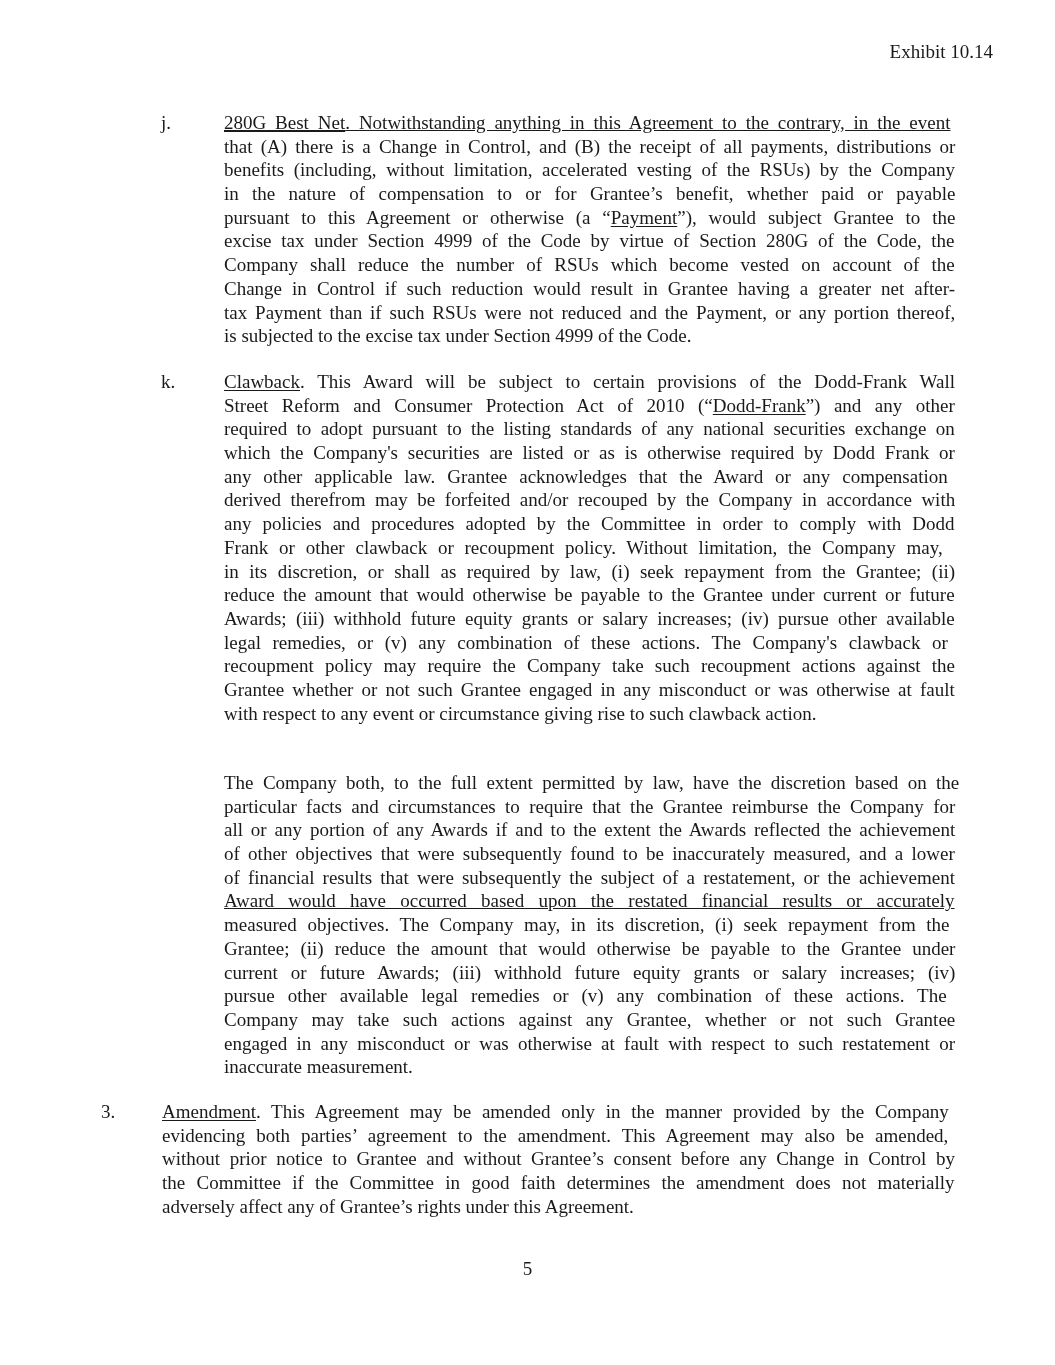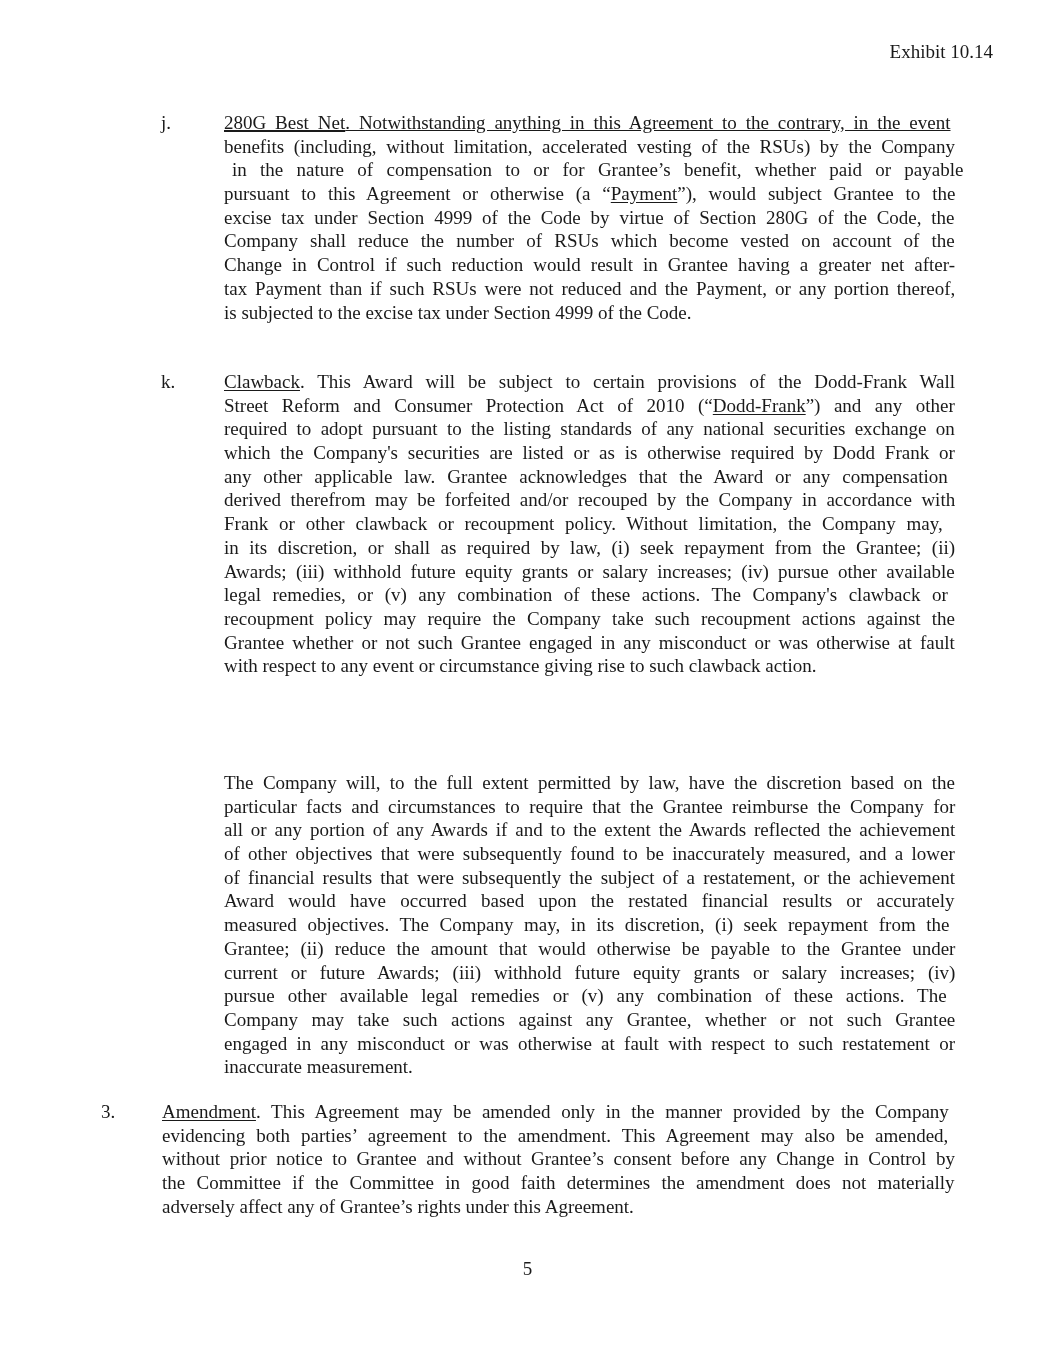--- a/index.html
+++ b/index.html
@@ -17,56 +17,59 @@
 <body>
 
 <div class="page">
 
   <div class="exhibit">Exhibit 10.14</div>
 
   <div>
     <div class="marker" style="left:161px;top:111px;">j.</div>
     <div class="block" style="left:224px;top:111px;width:731px;">
       <span class="line" style="text-align: left; text-align-last: left; display: block; width: auto; word-spacing: 4.14286px; text-decoration: underline;"><u>280G Best Net</u><span>.  Notwithstanding anything in this Agreement to the contrary, in the event</span></span>
+      <span class="line" style="text-align: left; text-align-last: left; display: block; width: auto; word-spacing: 3.4375px;">that (A) there is a Change in Control, and (B) the receipt of all payments, distributions or</span>
       <span class="line" style="text-align: left; text-align-last: left; display: block; width: auto; word-spacing: 4.81818px;">benefits (including, without limitation, accelerated vesting of the RSUs) by the Company</span>
-      <span class="line" style="text-align: left; text-align-last: left; display: block; width: auto; word-spacing: 8.53846px; margin-left: 8px;">in the nature of compensation to or for Grantee’s benefit, whether paid or payable</span>
+      <span class="line" style="text-align: left; text-align-last: left; display: block; width: auto; word-spacing: 8.53846px;">in the nature of compensation to or for Grantee’s benefit, whether paid or payable</span>
       <span class="line" style="text-align: left; text-align-last: left; display: block; width: auto; word-spacing: 7.08333px;"><span>pursuant to this Agreement or otherwise (a “</span><u>Payment</u><span>”), would subject Grantee to the</span></span>
       <span class="line" style="text-align: left; text-align-last: left; display: block; width: auto; word-spacing: 5.0625px;">excise tax under Section 4999 of the Code by virtue of Section 280G of the Code, the</span>
       <span class="line" style="text-align: left; text-align-last: left; display: block; width: auto; word-spacing: 7.38462px;">Company shall reduce the number of RSUs which become vested on account of the</span>
       <span class="line" style="text-align: left; text-align-last: left; display: block; width: auto; word-spacing: 5.28571px;">Change in Control if such reduction would result in Grantee having a greater net after-</span>
       <span class="line" style="text-align: left; text-align-last: left; display: block; width: auto; word-spacing: 3.13333px;">tax Payment than if such RSUs were not reduced and the Payment, or any portion thereof,</span>
       <span class="line last" style="text-align: left; text-align-last: left; display: block; width: auto;">is subjected to the excise tax under Section 4999 of the Code.</span>
     </div>
   </div>
 
   <div>
     <div class="marker" style="left:161px;top:370px;">k.</div>
     <div class="block" style="left:224px;top:370px;width:731px;">
       <span class="line" style="text-align: left; text-align-last: left; display: block; width: auto; word-spacing: 8.08333px;"><u>Clawback</u><span>. This Award will be subject to certain provisions of the Dodd-Frank Wall</span></span>
       <span class="line" style="text-align: left; text-align-last: left; display: block; width: auto; word-spacing: 8.72727px;"><span>Street Reform and Consumer Protection Act of 2010 (“</span><u>Dodd-Frank</u><span>”) and any other</span></span>
       <span class="line" style="text-align: left; text-align-last: left; display: block; width: auto; word-spacing: 4.53846px;">required to adopt pursuant to the listing standards of any national securities exchange on</span>
       <span class="line" style="text-align: left; text-align-last: left; display: block; width: auto; word-spacing: 5.07143px;">which the Company's securities are listed or as is otherwise required by Dodd Frank or</span>
       <span class="line" style="text-align: left; text-align-last: left; display: block; width: auto; word-spacing: 7.16667px;">any other applicable law.  Grantee acknowledges that the Award or any compensation</span>
       <span class="line" style="text-align: center; text-align-last: left; display: block; width: auto; word-spacing: 4.83333px;">derived therefrom may be forfeited and/or recouped by the Company in accordance with</span>
+      <span class="line" style="text-align: left; text-align-last: left; display: block; width: auto; word-spacing: 6.30769px;">any policies and procedures adopted by the Committee in order to comply with Dodd</span>
       <span class="line" style="text-align: left; text-align-last: left; display: block; width: auto; word-spacing: 6px;">Frank or other clawback or recoupment policy.   Without limitation, the Company may,</span>
       <span class="line" style="text-align: left; text-align-last: left; display: block; width: auto; word-spacing: 5.73333px;">in its discretion, or shall as required by law, (i) seek repayment from the Grantee; (ii)</span>
+      <span class="line" style="text-align: left; text-align-last: left; display: block; width: auto; word-spacing: 3.57143px;">reduce the amount that would otherwise be payable to the Grantee under current or future</span>
       <span class="line" style="text-align: left; text-align-last: left; display: block; width: auto; word-spacing: 4.5px;">Awards; (iii) withhold future equity grants or salary increases; (iv) pursue other available</span>
       <span class="line" style="text-align: center; text-align-last: left; display: block; width: auto; word-spacing: 6.76923px;">legal remedies, or (v) any combination of these actions.  The Company's clawback or</span>
       <span class="line" style="text-align: left; text-align-last: left; display: block; width: auto; word-spacing: 6.45455px;">recoupment policy may require the Company take such recoupment actions against the</span>
       <span class="line" style="text-align: left; text-align-last: left; display: block; width: auto; word-spacing: 3.35714px;">Grantee whether or not such Grantee engaged in any misconduct or was otherwise at fault</span>
       <span class="line last" style="text-align: left; text-align-last: left; display: block; width: auto;">with respect to any event or circumstance giving rise to such clawback action.</span>
     </div>
 
     <div class="block" style="left:224px;top:771px;width:731px;">
-      <span class="line" style="text-align: left; text-align-last: left; display: block; width: auto; word-spacing: 4.6px;">The Company will, to the full extent permitted by law, have the discretion based on the</span>
+      <span class="line" style="text-align: left; text-align-last: left; display: block; width: auto; word-spacing: 4.6px;">The Company both, to the full extent permitted by law, have the discretion based on the</span>
       <span class="line" style="text-align: left; text-align-last: left; display: block; width: auto; word-spacing: 4.58333px;">particular facts and circumstances to require that the Grantee reimburse the Company for</span>
       <span class="line" style="text-align: left; text-align-last: left; display: block; width: auto; word-spacing: 3.125px;">all or any portion of any Awards if and to the extent the Awards reflected the achievement</span>
       <span class="line" style="text-align: left; text-align-last: left; display: block; width: auto; word-spacing: 3.53846px;">of other objectives that were subsequently found to be inaccurately measured, and a lower</span>
       <span class="line" style="text-align: left; text-align-last: left; display: block; width: auto; word-spacing: 3.38462px;">of financial results that were subsequently the subject of a restatement, or the achievement</span>
-      <span class="line" style="text-align: right; text-align-last: left; display: block; width: auto; word-spacing: 9.54545px;">Award would have occurred based upon the restated financial results or accurately</span>
+      <span class="line" style="text-align: right; text-align-last: left; display: block; width: auto; word-spacing: 9.54545px; text-decoration: underline;">Award would have occurred based upon the restated financial results or accurately</span>
       <span class="line" style="text-align: left; text-align-last: left; display: block; width: auto; word-spacing: 5.84615px;">measured objectives.  The Company may, in its discretion, (i) seek repayment from the</span>
       <span class="line" style="text-align: left; text-align-last: left; display: block; width: auto; word-spacing: 6.30769px;">Grantee; (ii) reduce the amount that would otherwise be payable to the Grantee under</span>
       <span class="line" style="text-align: left; text-align-last: left; display: block; width: auto; word-spacing: 8.25px;">current or future Awards; (iii) withhold future equity grants or salary increases; (iv)</span>
       <span class="line" style="text-align: left; text-align-last: left; display: block; width: auto; word-spacing: 8.23077px;">pursue other available legal remedies or (v) any combination of these actions.  The</span>
       <span class="line" style="text-align: left; text-align-last: left; display: block; width: auto; word-spacing: 8.75px;">Company may take such actions against any Grantee, whether or not such Grantee</span>
       <span class="line" style="text-align: left; text-align-last: left; display: block; width: auto; word-spacing: 4.5px;">engaged in any misconduct or was otherwise at fault with respect to such restatement or</span>
       <span class="line last" style="text-align: left; text-align-last: left; display: block; width: auto;">inaccurate measurement.</span>
     </div>
   </div>
 

